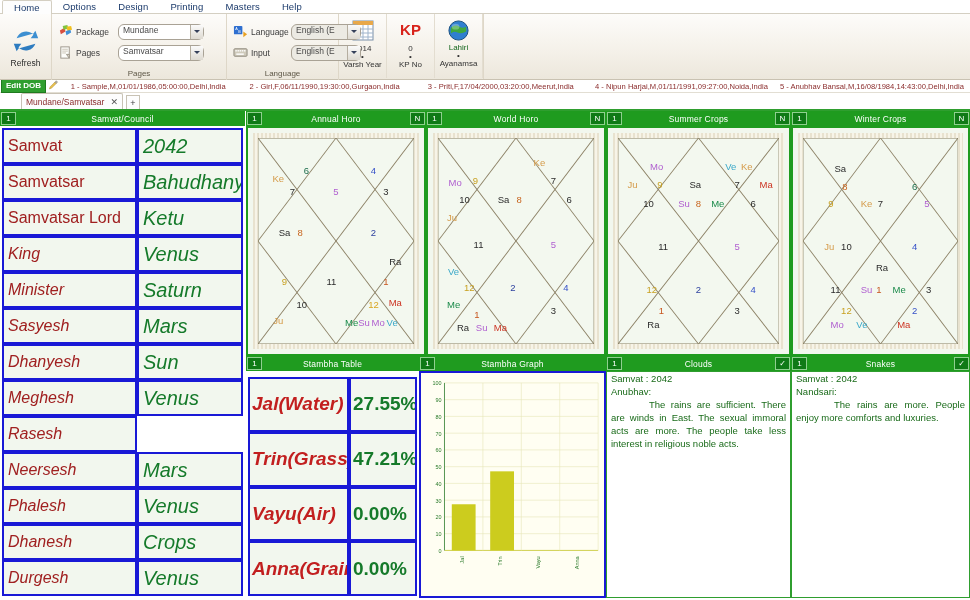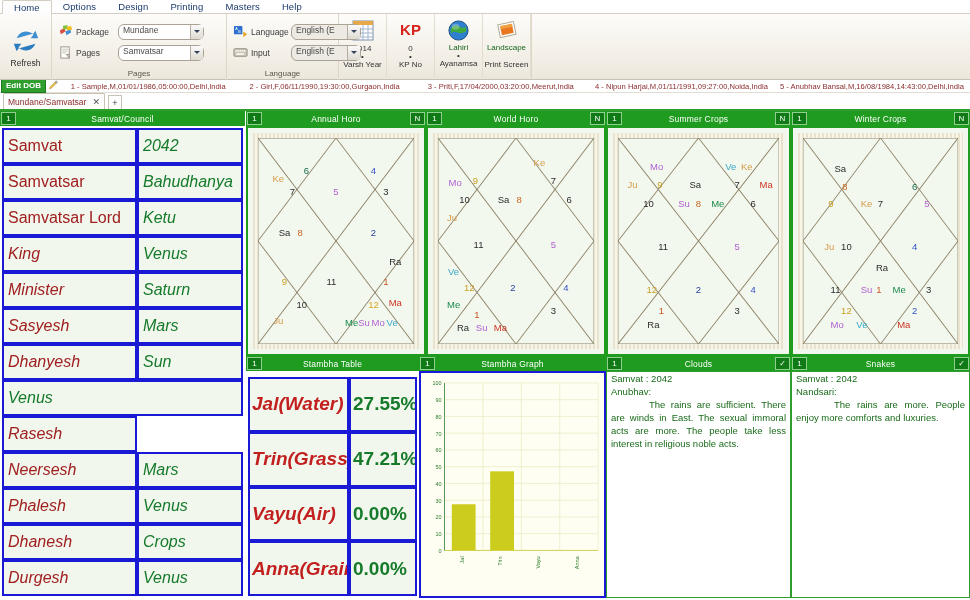--- a/index.html
+++ b/index.html
@@ -97,21 +97,21 @@
   .pencil { width:14px; text-align:center; font-size:9px; }
   .dob-list { display:flex; flex:1; align-items:center; }
   .dob-item {
     font-size:7.6px; color:#8a2b2b; white-space:nowrap; padding:0 6px;
     flex:1; text-align:center;
   }
 
   
   .tabstrip {
     height:18px; background:#fff; display:flex; align-items:flex-end;
-    border-bottom:2px solid #2f9e2f; padding-left:3px;
+    border-bottom:2px solid #2f9e2f; padding-left:21px;
   }
   .tab {
     height:16px; display:flex; align-items:center; border:1px solid #c8c2b4;
     border-bottom:none; background:#fdfdfd; padding:0 4px; font-size:8.5px;
     color:#8a2b2b; border-radius:2px 2px 0 0;
   }
   .tab .tclose { margin-left:6px; color:#555; font-size:9px; }
   .tab-add {
     height:14px; width:14px; border:1px solid #c8c2b4; border-bottom:none;
     margin-left:3px; display:flex; align-items:center; justify-content:center;
@@ -140,21 +140,21 @@
 
   
   .pbody-table { padding:2px; height:calc(100% - 15px); background:#fff;
                  display:flex; flex-direction:column; }
   .strow { display:flex; flex:1; min-height:0; }
   .stcell {
     border:2px solid #1919d6; background:#f2f7ee; display:flex; align-items:center;
     padding-left:4px; overflow:hidden;
   }
   .stcell.k { width:135px; flex:none; color:#a02020; font-size:16px; }
-  .stcell.v { flex:1; color:#157a2a; font-size:16px; }
+  .stcell.v { flex:1; color:#157a2a; font-size:20px; }
   .it { font-style: italic; }
 
   
   .kundli-wrap {
     height:calc(100% - 15px); padding:2px; background:#1f9b1f;
   }
   .kundli {
     position:relative; width:100%; height:100%; background:#f2f7ee;
     border:5px solid transparent;
   }
@@ -337,33 +337,20 @@
           <path d="M4 9 q5 -4 9 -1 q3 2 7 0 l0 5 q-5 3 -9 1 q-4 -2 -7 1 z" fill="#3fa83f"></path>
           <circle cx="12" cy="12" r="10" fill="none" stroke="#1a4f80"></circle>
           <ellipse cx="9" cy="8" rx="4" ry="3" fill="#ffffff" opacity=".28"></ellipse>
         </svg>
       </span>
       <span class="tgreen">Lahiri</span>
       <span class="tdot">•</span>
       <span class="tcap">Ayanamsa</span>
     </div>
 
-    <div class="tile">
-      <span class="timg">
-        <svg viewBox="0 0 24 24" width="24" height="24">
-          <g transform="rotate(-12 12 12)">
-            <rect x="4" y="5" width="16" height="13" fill="#fdfdfa" stroke="#b0a896"></rect>
-            <rect x="6" y="7" width="12" height="9" fill="#e8761f"></rect>
-            <rect x="6" y="7" width="12" height="3" fill="#f0a040"></rect>
-          </g>
-        </svg>
-      </span>
-      <span class="tgreen">Landscape</span>
-      <span class="tcap" style="margin-top:7px;">Print Screen</span>
-    </div>
 
     <div style="flex:1; border-left:1px solid #ded7c8;"></div>
   </div>
 
   <div class="dobbar">
     <span class="editdob">Edit DOB</span>
     <span class="pencil">
       <svg viewBox="0 0 16 16" width="11" height="11">
         <path d="M2 13 l1 -3 7 -7 2 2 -7 7 z" fill="#e8c050" stroke="#a08020" stroke-width=".6"></path>
         <path d="M10 3 l2 -2 2 2 -2 2 z" fill="#b0aca0" stroke="#77736a" stroke-width=".6"></path>
@@ -417,20 +404,21 @@
           </div>
           <div class="strow">
             <div class="stcell k it">Sasyesh</div>
             <div class="stcell v it">Mars</div>
           </div>
           <div class="strow">
             <div class="stcell k it">Dhanyesh</div>
             <div class="stcell v it">Sun</div>
           </div>
           <div class="strow">
+            <div class="stcell k it">Meghesh</div>
             <div class="stcell v it">Venus</div>
           </div>
           <div class="strow">
             <div class="stcell k it">Rasesh</div>
           </div>
           <div class="strow">
             <div class="stcell k it">Neersesh</div>
             <div class="stcell v it">Mars</div>
           </div>
           <div class="strow">

